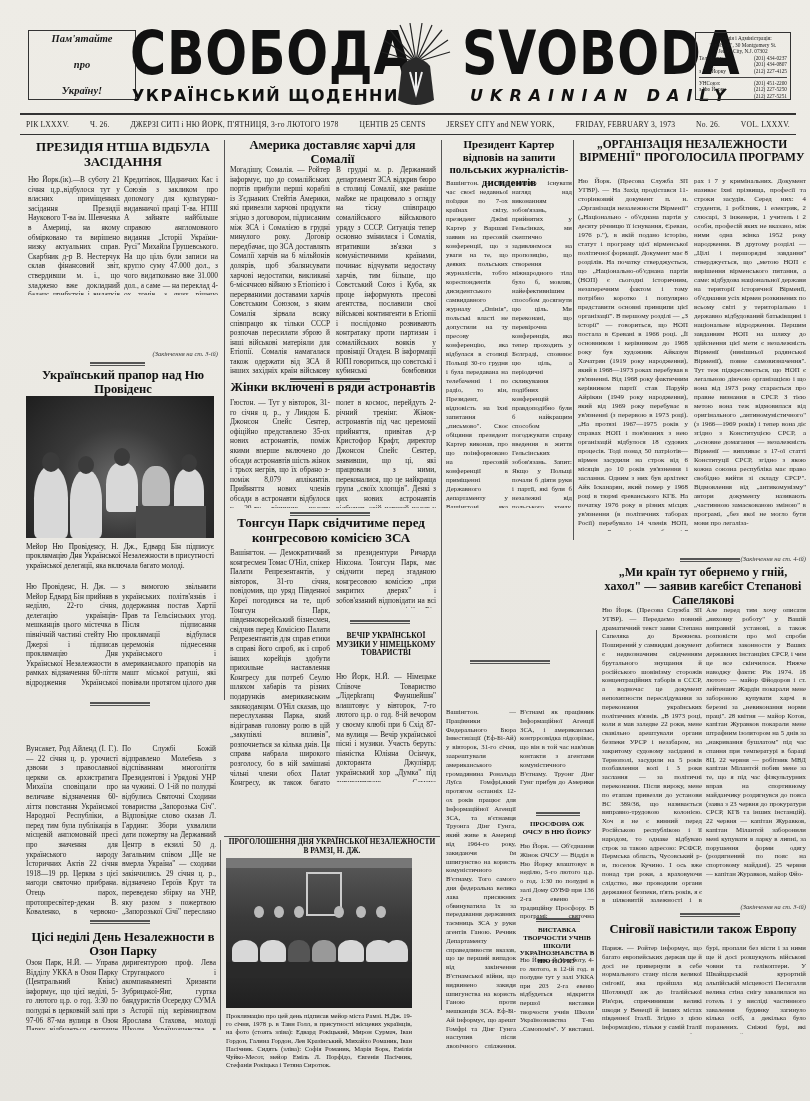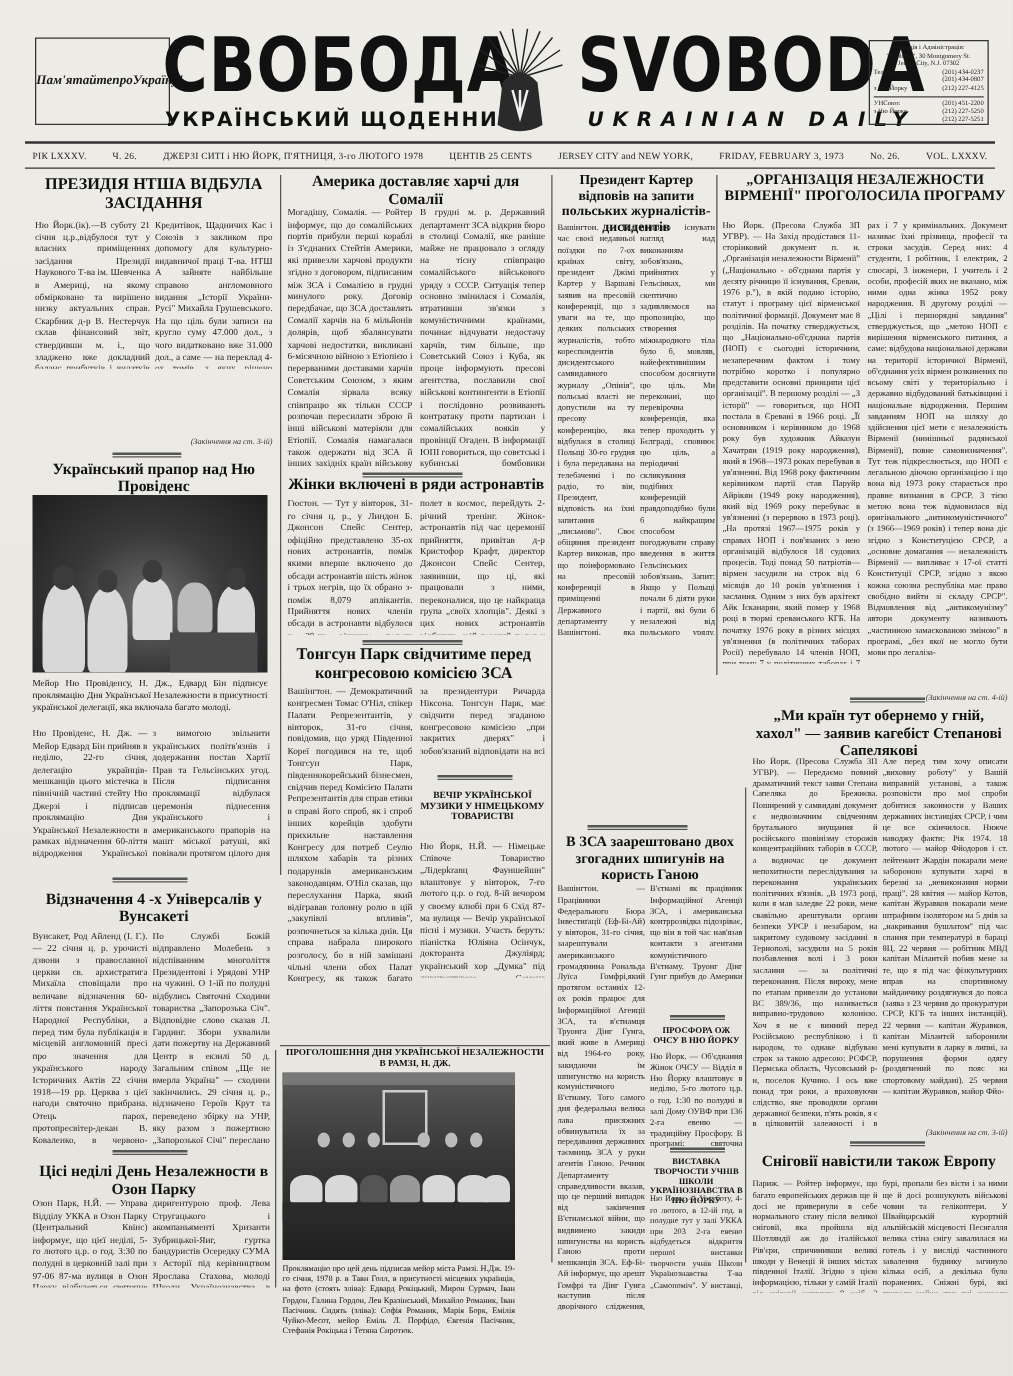--- a/index.html
+++ b/index.html
@@ -1,19 +1,19 @@
 <!DOCTYPE html>
 <html><head>
 <meta charset="utf-8">
 <style>
 *{box-sizing:border-box;margin:0;padding:0}
 body{width:810px;height:1101px;background:#e9e7e1;font-family:"Liberation Serif","DejaVu Serif",serif;color:#1a1a1a;overflow:hidden;position:relative}
 .paper{position:absolute;left:0;top:0;width:810px;height:1101px;background:linear-gradient(180deg,#eeece6 0%,#e6e4de 100%)}
 .abs{position:absolute}
-.mast-box{left:28px;top:30px;width:108px;height:70px;border:1px solid #333;display:flex;align-items:center;justify-content:flex-start;font-style:italic;font-weight:bold;font-size:10.5px;line-height:16px;text-align:center}
+.mast-box{left:28px;top:30px;width:108px;height:70px;border:1px solid #333;display:flex;flex-direction:column;align-items:center;justify-content:space-between;font-style:italic;font-weight:bold;font-size:10.5px;line-height:16px;text-align:center}
 .title-uk{left:130px;top:20px;font-family:"DejaVu Sans",sans-serif;font-weight:bold;font-size:60px;letter-spacing:1px;transform:scaleX(.82);transform-origin:left;line-height:66px;color:#111}
 .sub-uk{left:132px;top:86px;font-family:"DejaVu Sans",sans-serif;font-weight:bold;font-size:16px;letter-spacing:1.5px;color:#111}
 .title-en{left:462px;top:20px;font-family:"DejaVu Sans",sans-serif;font-weight:bold;font-size:60px;letter-spacing:1px;transform:scaleX(.82);transform-origin:left;line-height:66px;color:#111}
 .sub-en{left:470px;top:86px;font-family:"DejaVu Sans",sans-serif;font-weight:bold;font-style:italic;font-size:16px;letter-spacing:7px;color:#111}
 .emblem{left:380px;top:22px;width:72px;height:90px}
 .addr{left:695px;top:32px;width:96px;height:68px;border:1px solid #333;font-size:5.3px;line-height:6.6px;padding:2px 3px}
 .addr .c{text-align:center}
 .addr .r{display:flex;justify-content:space-between}
 .addr hr{border:none;border-top:1px solid #444;margin:2px 0}
 .dateline{left:20px;top:113px;width:776px;height:22px;border-top:2px solid #333;border-bottom:1px solid #333;display:flex;align-items:center;justify-content:space-between;font-size:7.6px;padding:0 6px;letter-spacing:.2px}
@@ -148,21 +148,20 @@
   <div class="hd" style="left:220px;top:516px;width:222px;font-size:13px">Тонгсун Парк свідчитиме перед конгресовою комісією ЗСА</div>
   <div class="txt" style="left:230px;top:548px;width:100px;height:240px">Вашінгтон. — Демократичний конгресмен Томас О'Ніл, спікер Палати Репрезентантів, у вівторок, 31-го січня, повідомив, що уряд Південної Кореї погодився на те, щоб Тонгсун Парк, південнокорейський бізнесмен, свідчив перед Комісією Палати Репрезентантів для справ етики в справі його спроб, як і спроб інших корейців здобути прихильне наставлення Конгресу для потреб Сеулю шляхом хабарів та різних подарунків американським законодавцям. О'Ніл сказав, що переслухання Парка, який відігравав головну ролю в цій „закупівлі впливів", розпочнеться за кілька днів. Ця справа набрала широкого розголосу, бо в ній замішані чільні члени обох Палат Конгресу, як також багато колишніх американських законодавців, які, однак, ще були сенаторами чи конгресменами, коли Тонгсун Парк та інші корейці зогадно „купували" їхні впливи. Деякі коментатори називають цю справу „Корегейт", тобто уподібнюють її до відомої Вотергейтської афери</div>
   <div class="txt" style="left:336px;top:548px;width:100px;height:60px">за президентури Ричарда Ніксона. Тонгсун Парк, має свідчити перед згаданою конгресовою комісією „при закритих дверях" і зобов'язаний відповідати на всі запити членів комісії. Він одержав особистий імунітет від оскарження і вже раніше в Сеулі свідчив перед представниками Департаменту справедливости ЗСА.</div>
 
   <div class="sep" style="left:350px;top:620px;width:60px"></div>
 
   <div class="hd" style="left:336px;top:632px;width:100px;font-size:7.6px">ВЕЧІР УКРАЇНСЬКОЇ МУЗИКИ У НІМЕЦЬКОМУ ТОВАРИСТВІ</div>
   <div class="txt" style="left:336px;top:672px;width:100px;height:110px">Ню Йорк, Н.Й. — Німецьке Співоче Товариство „Лідерkranц Фауншейшн" влаштовує у вівторок, 7-го лютого ц.р. о год. 8-ій вечором у своєму клюбі при 6 Схід 87-ма вулиця — Вечір української пісні і музики. Участь беруть: піаністка Юліяна Осінчук, докторанта Джуліярд; український хор „Думка" під диригентурою Семена Комірного і акомпаньяменті Євгенії Палій. Квитки можна замовляти телефоном у проф. Едварда Вайса (212) 245-8769.</div>
 
   <div class="sep" style="left:90px;top:702px;width:60px"></div>
-  <div class="hd" style="left:26px;top:712px;width:194px;font-size:12.5px">Відзначення 4 -х Універсалів у Вунсакеті</div>
   <div class="txt" style="left:26px;top:744px;width:92px;height:172px">Вунсакет, Род Айленд (І. Г.). — 22 січня ц. р. урочисті дзвони з православної церкви св. архистратига Михаїла сповіщали про величаве відзначення 60-ліття повстання Української Народної Республіки, а перед тим була публікація в місцевій англомовній пресі про значення для українського народу Історичних Актів 22 січня 1918—19 рр. Церква з цієї нагоди святочно прибрана. Отець парох, протопресвітер-декан В. Коваленко, в червоно-золотих ризах та в світлосяйній митрі возносив молитви біля престолу Божої Слави. Слово о. пароха було палке і надхнене. Хор співав могутньо.</div>
   <div class="txt" style="left:122px;top:744px;width:94px;height:172px">По Службі Божій відправлено Молебень з відспіванням многоліття Президентові і Урядові УНР на чужині. О 1-ій по полудні відбулись Святочні Сходини товариства „Запорозька Січ". Відповідне слово сказав Л. Гардинг. Збори ухвалили дати пожертву на Державний Центр в екзилі 50 д. Загальним співом „Ще не вмерла Україна" — сходини закінчились. 29 січня ц. р., відзначено Героїв Крут та переведено збірку на УНР, яку разом з пожертвою „Запорозької Січі" переслано через скарбника Деканату безпосередньо до Української Національної Ради. Деканат УПЦ в Новій Англії так робить вже від кількох років.</div>
 
   <div class="sep" style="left:90px;top:920px;width:60px"></div>
 
   <div class="hd" style="left:26px;top:930px;width:194px;font-size:12.5px">Цісі неділі День Незалежности в Озон Парку</div>
   <div class="txt" style="left:26px;top:958px;width:92px;height:72px">Озон Парк, Н.Й. — Управа Відділу УККА в Озон Парку (Центральний Квінс) інформує, що цієї неділі, 5-го лютого ц.р. о год. 3:30 по полудні в церковній залі при 97-06 87-ма вулиця в Озон Парку відбудеться святочне відзначення Дня Української Незалежности і 60-річчя Української Національної Революції з участю багатьох мистецьких молодечих одиниць — дівочого хору Осередку СУМА з Ню Йорку „Жайворонки" під</div>
   <div class="txt" style="left:122px;top:958px;width:94px;height:72px">диригентурою проф. Лева Стругацького і акомпаньяменті Хризанти Зубрицької-Яиг, гуртка бандуристів Осередку СУМА з Асторії під керівництвом Ярослава Стахова, молоді Школи Українознавства в Озон Парку, декляматорів, солістів, дитячого хору під управою В. Ж. Наливайко тощо. Святочну доповідь виголосить Корнель Василик, культурно-освітній референт ГУ СУМА.</div>
 
   <div class="hr" style="left:224px;top:836px;width:216px"></div>
@@ -190,21 +189,20 @@
   <div class="hd" style="left:446px;top:138px;width:126px;font-size:11px">Президент Картер відповів на запити польських журналістів-дисидентів</div>
   <div class="txt" style="left:446px;top:178px;width:62px;height:330px;font-size:6.8px;line-height:9px">Вашінгтон. — Під час своєї недавньої поїздки по 7-ох країнах світу, президент Джімі Картер у Варшаві заявив на пресовій конференції, що з уваги на те, що деяких польських журналістів, тобто кореспондентів дисидентського самвидавного журналу „Опінія", польські власті не допустили на ту пресову конференцію, яка відбулася в столиці Польщі 30-го грудня і була передавана на телебаченні і по радіо, то він, Президент, відповість на їхні запитання „письмово". Своє обіцяння президент Картер виконав, про що поінформовано на пресовій конференції в приміщенні Державного департаменту у Вашінгтоні, яка відбулася в четвер, 19-го січня. На цю конференцію були запрошені редактори газет і представники радіостанцій. Відповідаючи на запит представника „Свободи" та „Українського Тижневика", Вілліям Дейс, заступник асистента державного секретаря для публічних справ, сказав, що уряд ЗСА не вносив формального протесту до польських властей за те, що не допустили згаданих польських журналістів-дисидентів на пресову конференцію у Варшаві, а тільки „висловив жаль". Нижче подаємо запити згаданих польських журналістів і письмові відповіді президента Картера.</div>
   <div class="txt" style="left:512px;top:178px;width:60px;height:330px;font-size:6.8px;line-height:9px">повинно існувати нагляд над виконанням зобов'язань, прийнятих у Гельсінках, ми скептично задивляємося на пропозицію, що створення міжнародного тіла було б, мовляв, найефективнішим способом досягнути цю ціль. Ми переконані, що перевірочна конференція, яка тепер проходить у Бєлграді, сповнює цю ціль, а періодичні скликування подібних конференцій правдоподібно були б найкращим способом погоджувати справу введення в життя Гельсінських зобов'язань. Запит: Якщо у Польщі почали б діяти руки і партії, які були б незалежні від польського уряду, чи це, на думку Президента, мало б вплив на політику детанту в Европі, а якщо так, то який вплив? Відповідь: Вважаю, що мені невідповідно коментувати внутрішньої політики чужої держави. Я, однак, переконаний, що детант мусить включати не тільки уряди, але також мусить мати підтримку і заохоту з боку неурядових осіб і груп. Запит: ЗСА, як також Польща, ратифікували міжнародні договори щодо прав людини. Чи це, в опінії Президента, означає, що уряди обох держав взаємно взяли на себе ці зобов'язання, передбачаючи, що невиконання постанов цих договорів однією стороною, на терені її юрисдикції, виправдує заяву другої сторони, яка вимагала б виконання цього зобов'язання? Відповідь: Міжнародний Договір щодо прав людини — це багатогодержавне домовлення і тому договір не стає двостороннім зобов'язанням між двома державами, коли обидві ратифікували його.</div>
 
   <div class="hd" style="left:578px;top:138px;width:228px;font-size:11.5px">„ОРГАНІЗАЦІЯ НЕЗАЛЕЖНОСТИ ВІРМЕНІЇ" ПРОГОЛОСИЛА ПРОГРАМУ</div>
   <div class="txt" style="left:578px;top:176px;width:110px;height:355px;font-size:6.9px;line-height:9px">Ню Йорк. (Пресова Служба ЗП УГВР). — На Захід продістався 11-сторінковий документ п. н. „Організація незалежности Вірменії" („Національно - об'єднана партія у десяту річницю її існування, Єреван, 1976 р."), в якій подано історію, статут і програму цієї вірменської політичної формації. Документ має 8 розділів. На початку стверджується, що „Національно-об'єднана партія (НОП) є сьогодні історичним, незаперечним фактом і тому потрібно коротко і популярно представити основні принципи цієї організації". В першому розділі — „З історії" — говориться, що НОП постала в Єревані в 1966 році. „Її основником і керівником до 1968 року був художник Айказун Хачатрян (1919 року народження), який в 1968—1973 роках перебував в ув'язненні. Від 1968 року фактичним керівником партії став Паруйр Айрікян (1949 року народження), який від 1969 року перебуває в ув'язненні (з перервою в 1973 році). „На протязі 1967—1975 років у справах НОП і пов'язаних з нею організацій відбулося 18 судових процесів. Тоді понад 50 патріотів—вірмен засудили на строк від 6 місяців до 10 років ув'язнення і заслання. Одним з них був архітект Айк Ісканарян, який помер у 1968 році в тюрмі єреванського КГБ. На початку 1976 року в різних місцях ув'язнення (в політичних таборах Росії) перебувало 14 членів НОП, при тому 7 у політичних таборах і 7 у кримінальних.</div>
   <div class="txt" style="left:694px;top:176px;width:112px;height:355px;font-size:6.9px;line-height:9px">рах і 7 у кримінальних. Документ називає їхні прізвища, професії та строки засудів. Серед них: 4 студенти, 1 робітник, 1 електрик, 2 слюсарі, 3 інженери, 1 учитель і 2 особи, професій яких не вказано, між ними одна жінка 1952 року народження. В другому розділі — „Цілі і першорядні завдання" стверджується, що „метою НОП є вирішення вірменського питання, а саме: відбудова національної держави на території історичної Вірменії, об'єднання усіх вірмен розкинених по всьому світі у територіально і державно відбудований батьківщині і національне відродження. Першим завданням НОП на шляху до здійснення цієї мети є незалежність Вірменії (нинішньої радянської Вірменії), повне самовизначення". Тут теж підкреслюється, що НОП є легальною діючою організацією і що вона від 1973 року старається про правне визнання в СРСР. З тією метою вона теж відмовилася від оригінального „антиномуністичного" (з 1966—1969 років) і тепер вона діє згідно з Конституцією СРСР, а „основне домагання — незалежність Вірменії — випливає з 17-ої статті Конституції СРСР, згідно з якою кожна союзна республіка має право свобідно вийти зі складу СРСР". Відмовлення від „антикомунізму" автори документу називають „частинною замаскованою зміною" в програмі, „без якої не могло бути мови про легаліза-</div>
   <div class="cont" style="left:694px;top:555px;width:112px">(Закінчення на ст. 4-ій)</div>
 
   <div class="sep" style="left:470px;top:660px;width:80px"></div>
-  <div class="hd" style="left:446px;top:668px;width:148px;font-size:11.5px">В ЗСА заарештовано двох згогадних шпигунів на користь Ганою</div>
   <div class="txt" style="left:446px;top:708px;width:70px;height:340px;font-size:6.8px;line-height:8.8px">Вашінгтон. — Працівники Федерального Бюра Інвестиґації (Еф-Бі-Ай) у вівторок, 31-го січня, заарештували американського громадянина Рональда Луїса Гомфрі,який протягом останніх 12-ох років працює для Інформаційної Агенції ЗСА, та в'єтнамця Труонга Дінг Гунга, який живе в Америці від 1964-го року, закидаючи їм шпигунство на користь комуністичного В'єтнаму. Того самого дня федеральна велика лава присяжних обвинуватила їх за передавання державних таємниць ЗСА у руки агентів Ганою. Речник Департаменту справедливости вказав, що це перший випадок від закінчення В'єтнамської війни, що видвинено закиди шпигунства на користь Ганою проти мешканців ЗСА. Еф-Бі-Ай інформує, що арешт Гомфрі та Дінг Гунга наступив після дворічного слідження, яке виявило, що згадані два мужчини передавали в'єтнамським дипломатам в Об'єднаних Націях в Ню Йорку та агентам Ганою в Парижі таємні документи уряду ЗСА, між ними оцінки політичної, військової та економічної ситуації в Таїланді, Сингапурі, В'єтнамі, комуністичному Китаю та Етіопії, як також таємні депеші американських амбасадорів і консулів у Японії, Таїланді, Малайзії та Гонг-конгу, переслані Державному департаментові. Рональд Гомфрі від 1969-го до 1971-го року служив у тодішньому Південному</div>
   <div class="txt" style="left:520px;top:708px;width:74px;height:78px;font-size:6.8px;line-height:8.8px">В'єтнамі як працівник Інформаційної Агенції ЗСА, і американська контррозвідка підозріває, що він в той час нав'язав контакти з агентами комуністичного В'єтнаму. Труонг Дінг Гунг прибув до Америки в 1964 році,закінчив Стенфордський університет в Каліфорнії і працював для Інституту здоров'я тварин у Вашінгтоні.</div>
 
   <div class="sep" style="left:536px;top:812px;width:44px"></div>
   <div class="hd" style="left:520px;top:820px;width:74px;font-size:7px">ПРОСФОРА ОЖ ОЧСУ В НЮ ЙОРКУ</div>
   <div class="txt" style="left:520px;top:842px;width:74px;height:78px;font-size:6.8px;line-height:8.8px">Ню Йорк. — Об'єднання Жінок ОЧСУ — Відділ в Ню Йорку влаштовує в неділю, 5-го лютого ц.р. о год. 1:30 по полудні в залі Дому ОУВФ при 136 2-га евеню — традиційну Просфору. В програмі: святочна доповідь, колядки, деклямації тощо.</div>
 
   <div class="sep" style="left:536px;top:918px;width:44px"></div>
   <div class="hd" style="left:518px;top:926px;width:78px;font-size:6.8px">ВИСТАВКА ТВОРЧОСТИ УЧНІВ ШКОЛИ УКРАЇНОЗНАВСТВА В НЮ ЙОРКУ</div>
   <div class="txt" style="left:520px;top:956px;width:74px;height:75px;font-size:6.6px;line-height:8.6px">Ню Йорк. — У суботу, 4-го лютого, в 12-ій год. в полудне тут у залі УККА при 203 2-га евеню відбудеться відкриття першої виставки творчости учнів Школи Українознавства Т-ва „Самопоміч". У виставці, яка триватиме до 11-го листопада, беруть участь учні всіх клас, включно із передшкіллям. Виставку підготовила проф. Белла Чмут, при співпраці Батьківського Комітету.</div>

